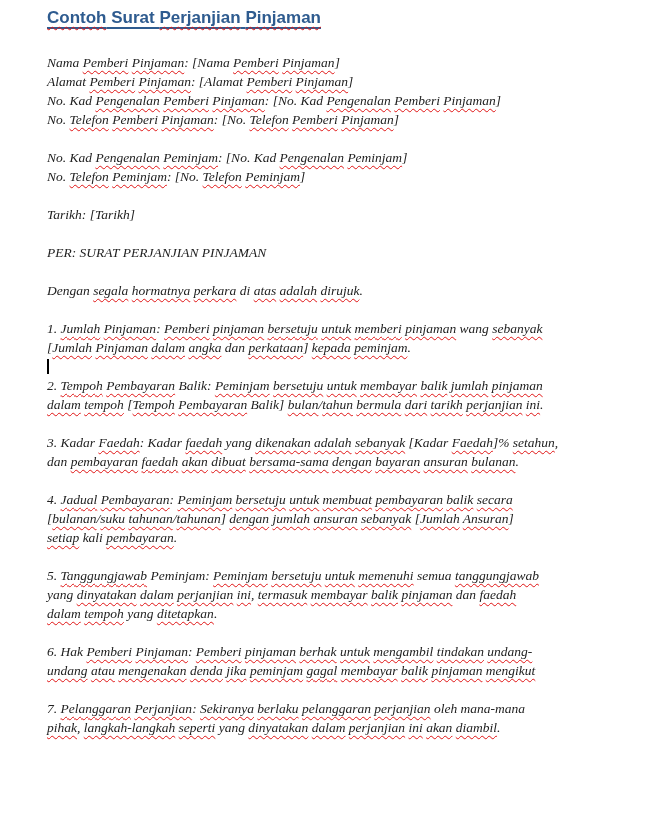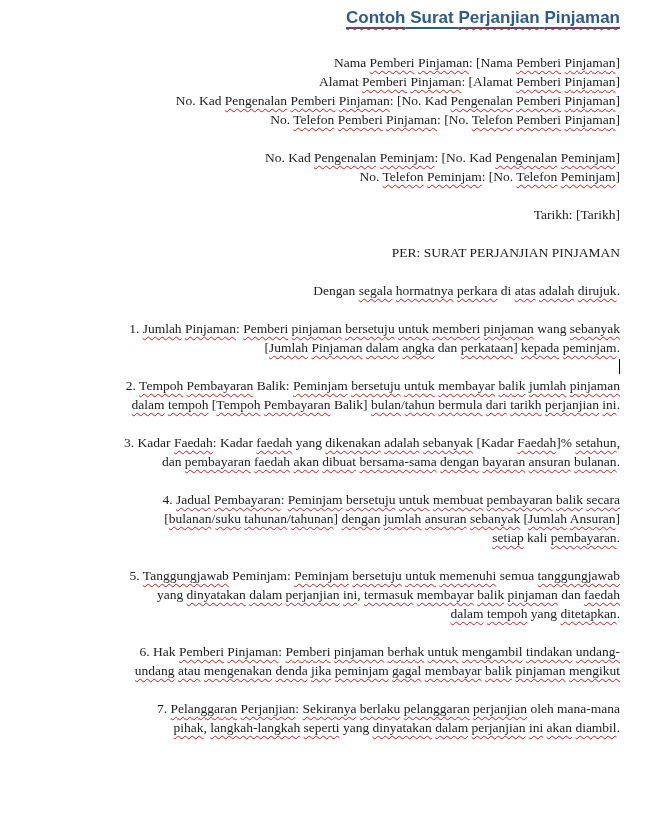--- a/index.html
+++ b/index.html
@@ -14,40 +14,40 @@
     width:660px;height:833px;
     background:var(--bg);
     overflow:hidden;
     font-family:"Liberation Serif", serif;
     font-size:13.5px;
     color:var(--text);
   }
   .page{
     padding:7px 40px 0 47px;
     width:573px;
-    text-align:right;
   }
   h1.doc-title{
     font-family:"Liberation Sans", sans-serif;
     font-size:17px;
     font-weight:700;
     color:var(--title);
     line-height:22px;
     margin:0 0 24px 0;
     text-decoration:underline;
     text-decoration-color:var(--title);
     text-decoration-thickness:1.6px;
     text-underline-offset:4px;
     letter-spacing:0px;
   }
   .para{margin:0 0 19px 0;}
   .para.no-gap{margin-bottom:0;}
   .line{
     line-height:19px;
     white-space:nowrap;
+    font-style:italic;
   }
   .sq{
     text-decoration:underline wavy var(--squiggle);
     text-decoration-thickness:1px;
     text-underline-offset:2.5px;
     text-decoration-skip-ink:none;
   }
   h1 .sq{
     
     text-decoration:underline wavy var(--squiggle);

